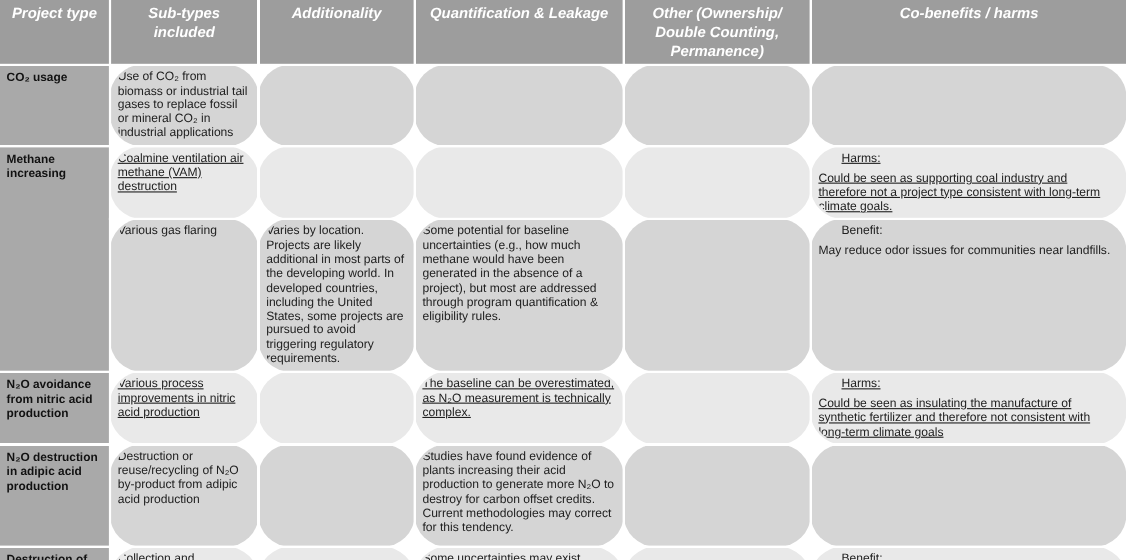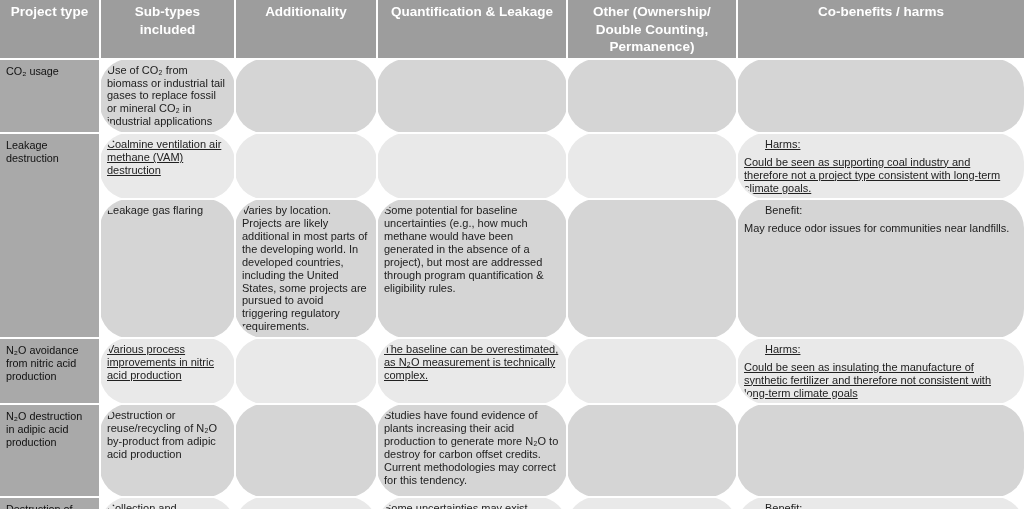--- a/index.html
+++ b/index.html
@@ -10,24 +10,24 @@
   html,body{width:1024px; height:509px; overflow:hidden; background:#fff;}
   body{font-family:"Liberation Sans","DejaVu Sans",sans-serif; color:var(--body-text);}
   table.matrix{
     width:1024px; height:509px; table-layout:fixed;
     border-collapse:collapse; border:2px hidden var(--grid);
   }
   th,td{border:2px solid var(--grid); vertical-align:top; overflow:hidden;}
   thead th{
     background:var(--header-bg); color:var(--header-text);
     font-size:13.5px; font-weight:bold; text-align:center;
-    padding:3px 4px 2px 4px; line-height:1.3; white-space:pre-line;
+    padding:3px 4px 2px 4px; line-height:1.3; white-space:pre-line;font-style:italic;
   }
   td.project{
-    background:var(--project-col-bg); font-weight:normal;
+    background:var(--project-col-bg); font-weight:bold;
     font-size:10.8px; line-height:1.2; padding:5px 6px 4px 6px; color:#111;
   }
   td.cell{font-size:11px; line-height:1.17; padding:4px 7px 4px 6px;border-radius:29px;}
   tr.dark td.cell{background:var(--row-dark);}
   tr.light td.cell{background:var(--row-light);text-decoration:underline;}
   .cb-label{margin-bottom:5px;margin-left:21px;}
 </style>
 </head>
 <body>
 
@@ -58,33 +58,33 @@
     <tr class="dark" style="height:67px">
       <td class="project">CO₂ usage</td>
       <td class="cell">Use of CO₂ from biomass or industrial tail gases to replace fossil or mineral CO₂ in industrial applications</td>
       <td class="cell"></td>
       <td class="cell"></td>
       <td class="cell"></td>
       <td class="cell"></td>
     </tr>
 
     <tr class="light" style="height:43px">
-      <td class="project" rowspan="2">Leakage destruction</td>
+      <td class="project" rowspan="2">Methane increasing</td>
       <td class="cell">Coalmine ventilation air methane (VAM) destruction</td>
       <td class="cell"></td>
       <td class="cell"></td>
       <td class="cell"></td>
       <td class="cell">
         <div class="cb-label">Harms:</div>
         <div>Could be seen as supporting coal industry and therefore not a project type consistent with long-term climate goals.</div>
       </td>
     </tr>
 
     <tr class="dark" style="height:117px">
-      <td class="cell">Leakage gas flaring</td>
+      <td class="cell">Various gas flaring</td>
       <td class="cell">Varies by location. Projects are likely additional in most parts of the developing world. In developed countries, including the United States, some projects are pursued to avoid triggering regulatory requirements.</td>
       <td class="cell">Some potential for baseline uncertainties (e.g., how much methane would have been generated in the absence of a project), but most are addressed through program quantification &amp; eligibility rules.</td>
       <td class="cell"></td>
       <td class="cell">
         <div class="cb-label">Benefit:</div>
         <div>May reduce odor issues for communities near landfills.</div>
       </td>
     </tr>
 
     <tr class="light" style="height:60px">

